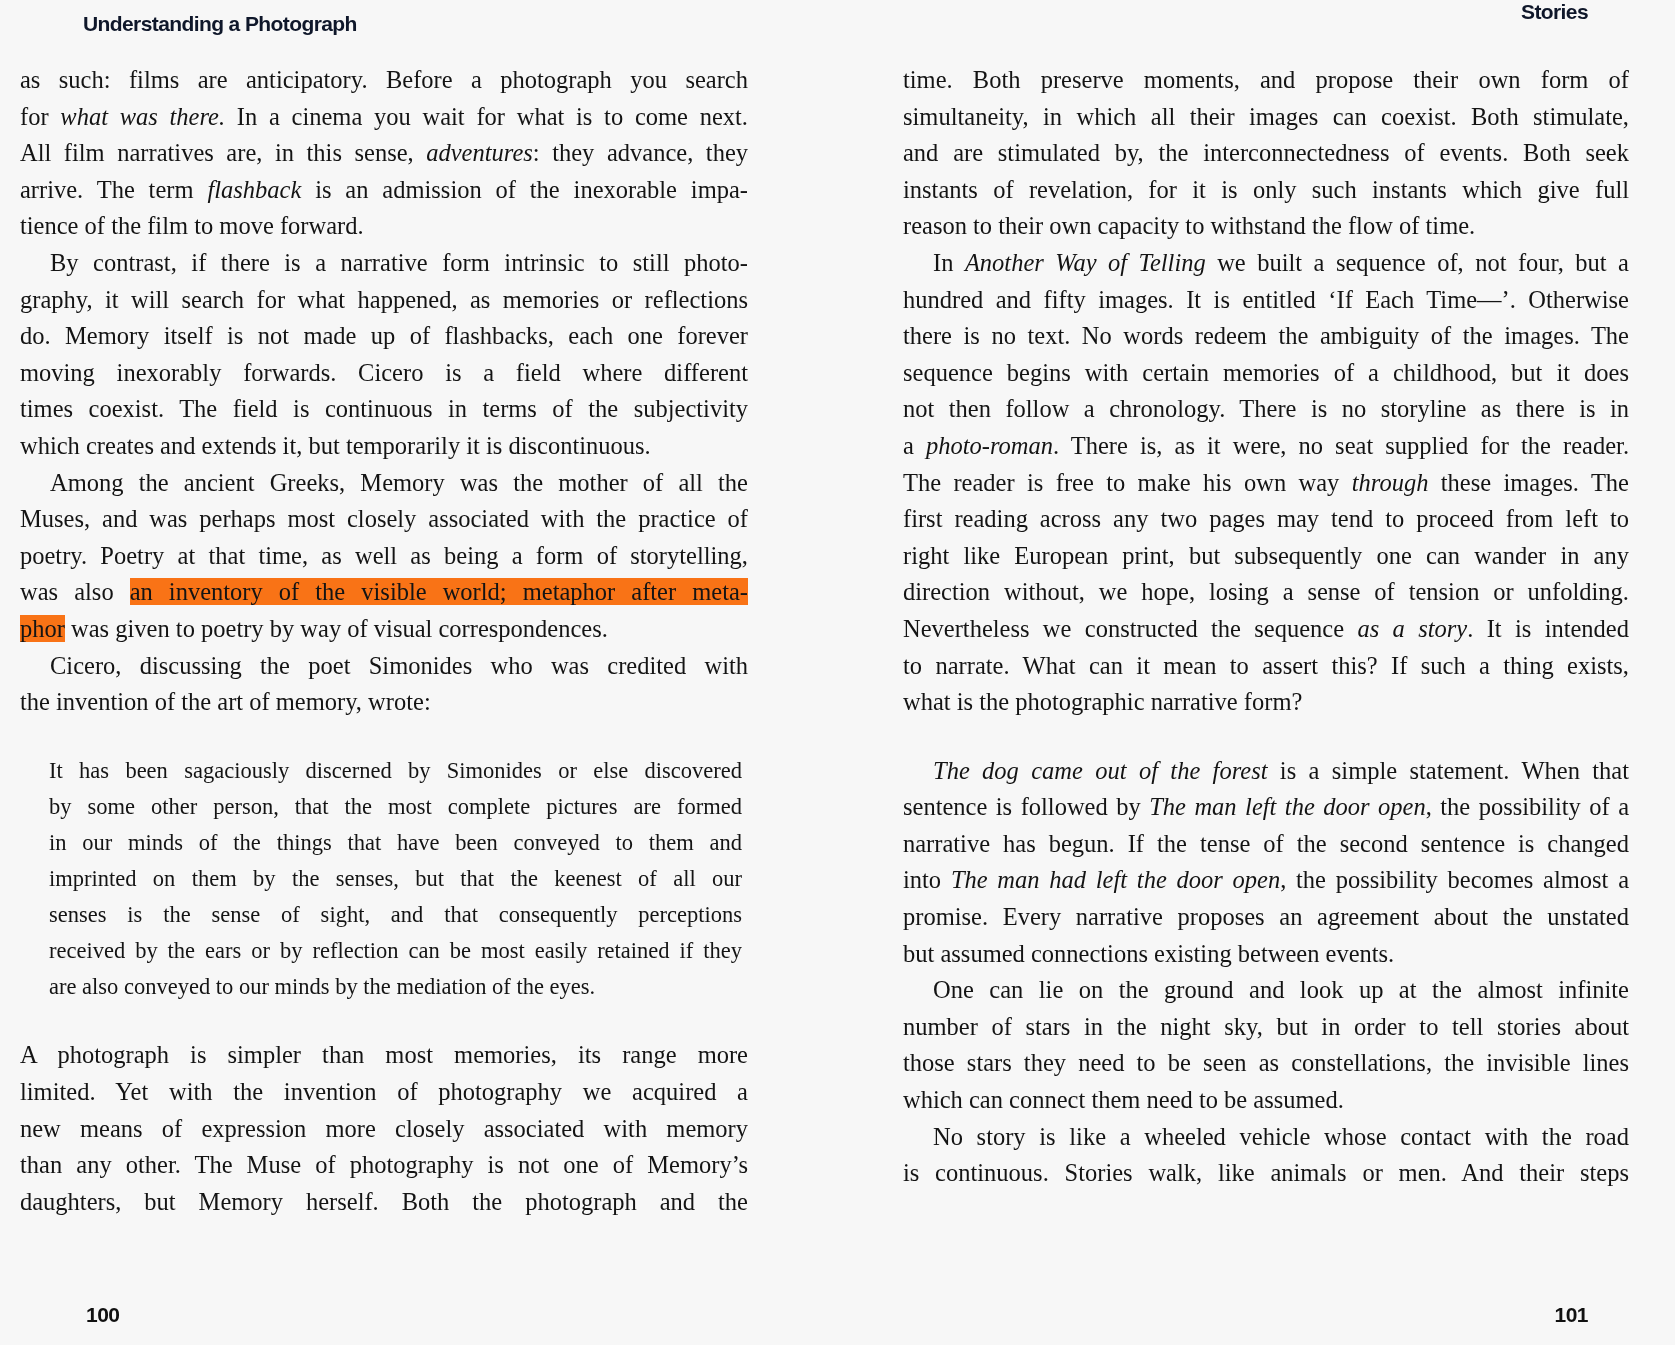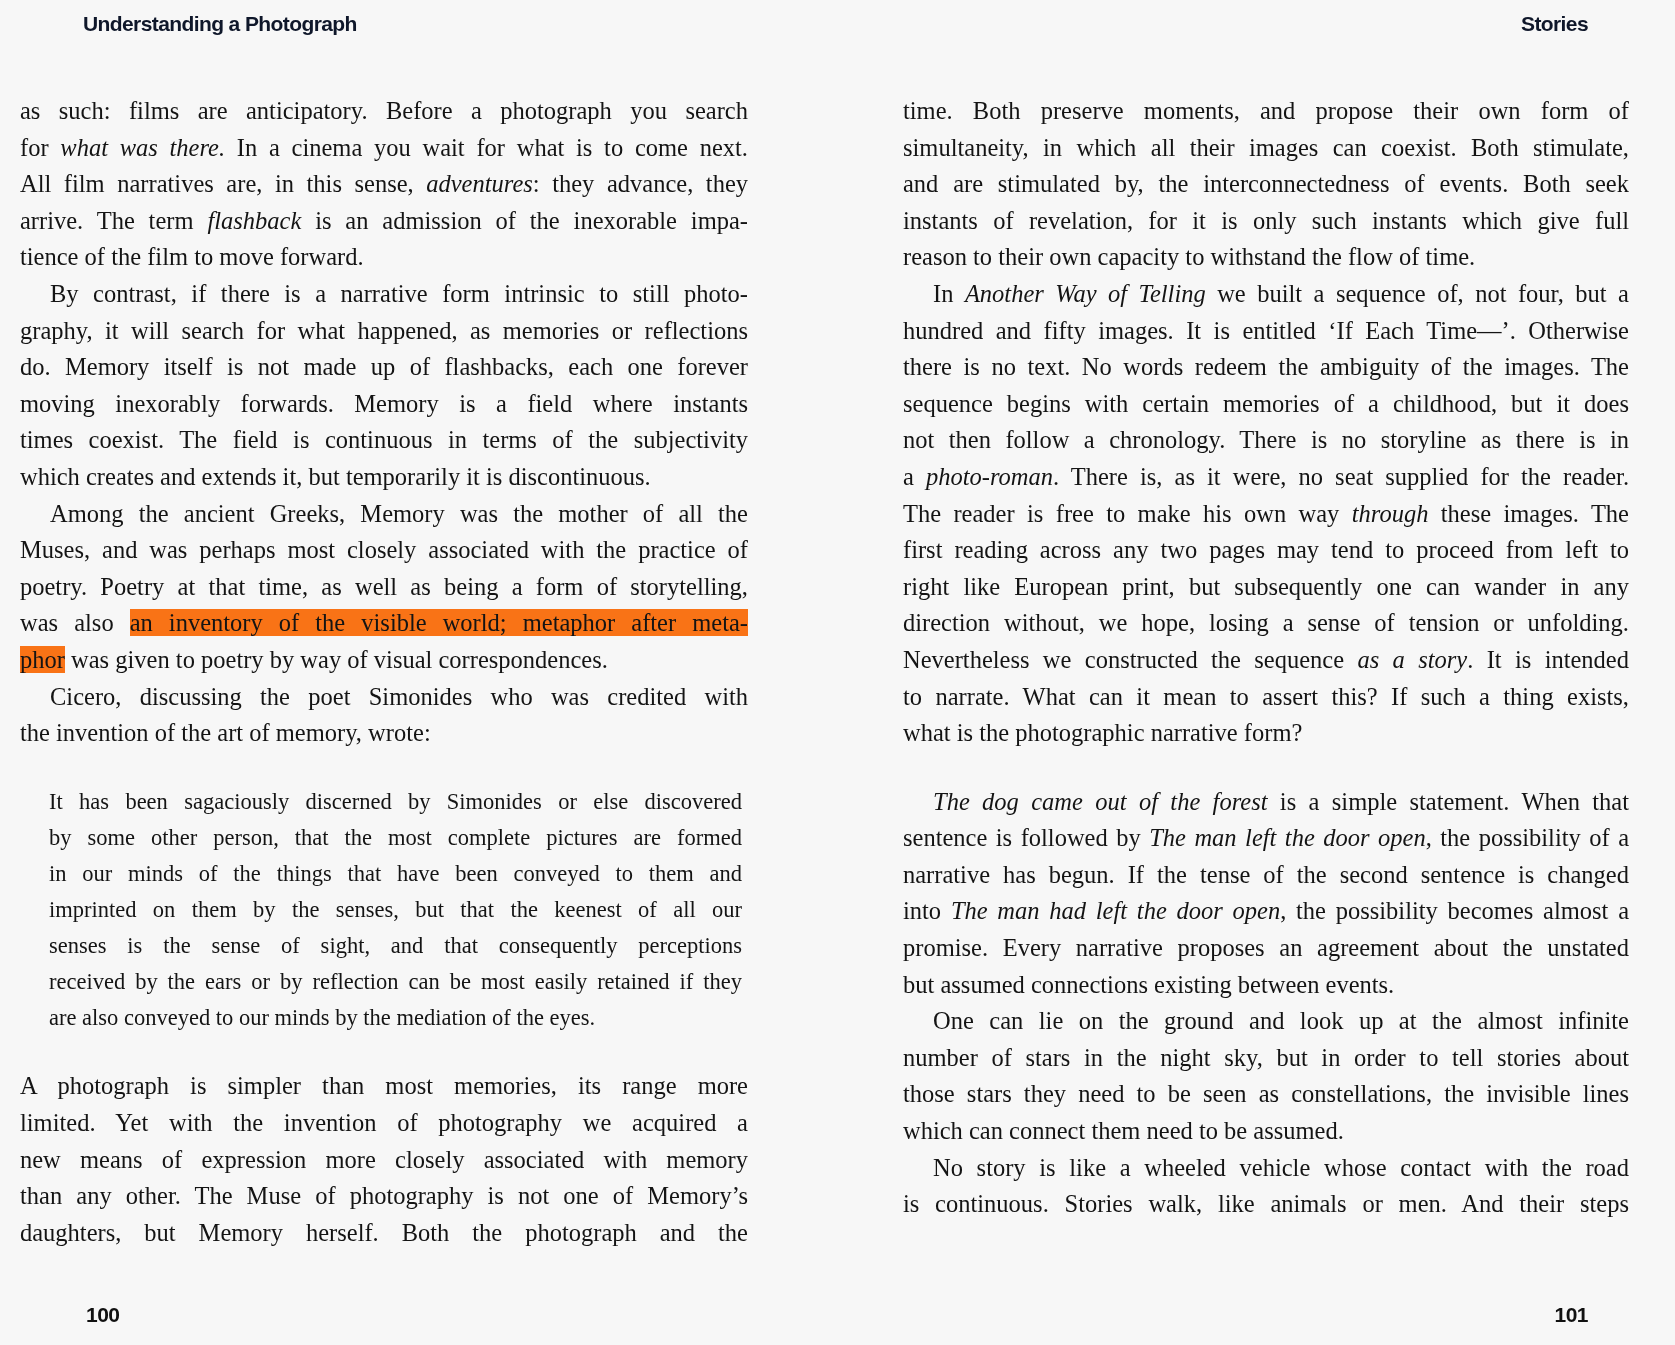--- a/index.html
+++ b/index.html
@@ -17,41 +17,40 @@
   .running-head {
     position: absolute;
     font-family: "Liberation Sans", sans-serif;
     font-weight: bold;
     font-size: 21px;
     letter-spacing: -0.6px;
     color: #0f172a;
     top: 12px;
   }
   .running-head.left { left: 83px; }
-  .running-head.right { right: 87px; top: 12px; }
+  .running-head.right { right: 87px; top: 0; }
 
   .folio {
     position: absolute;
     font-family: "Liberation Sans", sans-serif;
     font-weight: bold;
     font-size: 21px;
     letter-spacing: -0.5px;
     color: #111;
     top: 1303px;
   }
   .folio.left { left: 86px; }
   .folio.right { right: 87px; }
 
   .column {
     position: absolute;
     font-family: "Liberation Serif", serif;
     font-size: 24.5px;
     line-height: 36.6px;
     width: 728px;
-    margin-top: 31px;
   }
   .column.left { left: 20px; top: 62px; }
   .column.right { left: 903px; top: 62px; width: 726px; }
 
   .line {
     display: block;
     white-space: nowrap;
     text-align: justify;
     text-align-last: justify;
     height: 36.6px;
@@ -82,21 +81,21 @@
     <span class="line"><span>for </span><i>what was there.</i><span> In a cinema you wait for what is to come next.</span></span>
     <span class="line"><span>All film narratives are, in this sense, </span><i>adventures</i><span>: they advance, they</span></span>
     <span class="line"><span>arrive. The term </span><i>flashback</i><span> is an admission of the inexorable impa-</span></span>
     <span class="line last">tience of the film to move forward.</span>
   </div>
 
   <div>
     <span class="line indent">By contrast, if there is a narrative form intrinsic to still photo-</span>
     <span class="line">graphy, it will search for what happened, as memories or reflections</span>
     <span class="line">do. Memory itself is not made up of flashbacks, each one forever</span>
-    <span class="line">moving inexorably forwards. Memory is a field where instants</span>
+    <span class="line">moving inexorably forwards. Cicero is a field where different</span>
     <span class="line">times coexist. The field is continuous in terms of the subjectivity</span>
     <span class="line last">which creates and extends it, but temporarily it is discontinuous.</span>
   </div>
 
   <div>
     <span class="line indent">Among the ancient Greeks, Memory was the mother of all the</span>
     <span class="line">Muses, and was perhaps most closely associated with the practice of</span>
     <span class="line">poetry. Poetry at that time, as well as being a form of storytelling,</span>
     <span class="line"><span>was also </span><span class="hl">an inventory of the visible world; metaphor after meta-</span></span>
     <span class="line last"><span class="hl">phor</span><span> was given to poetry by way of visual correspondences.</span></span>

